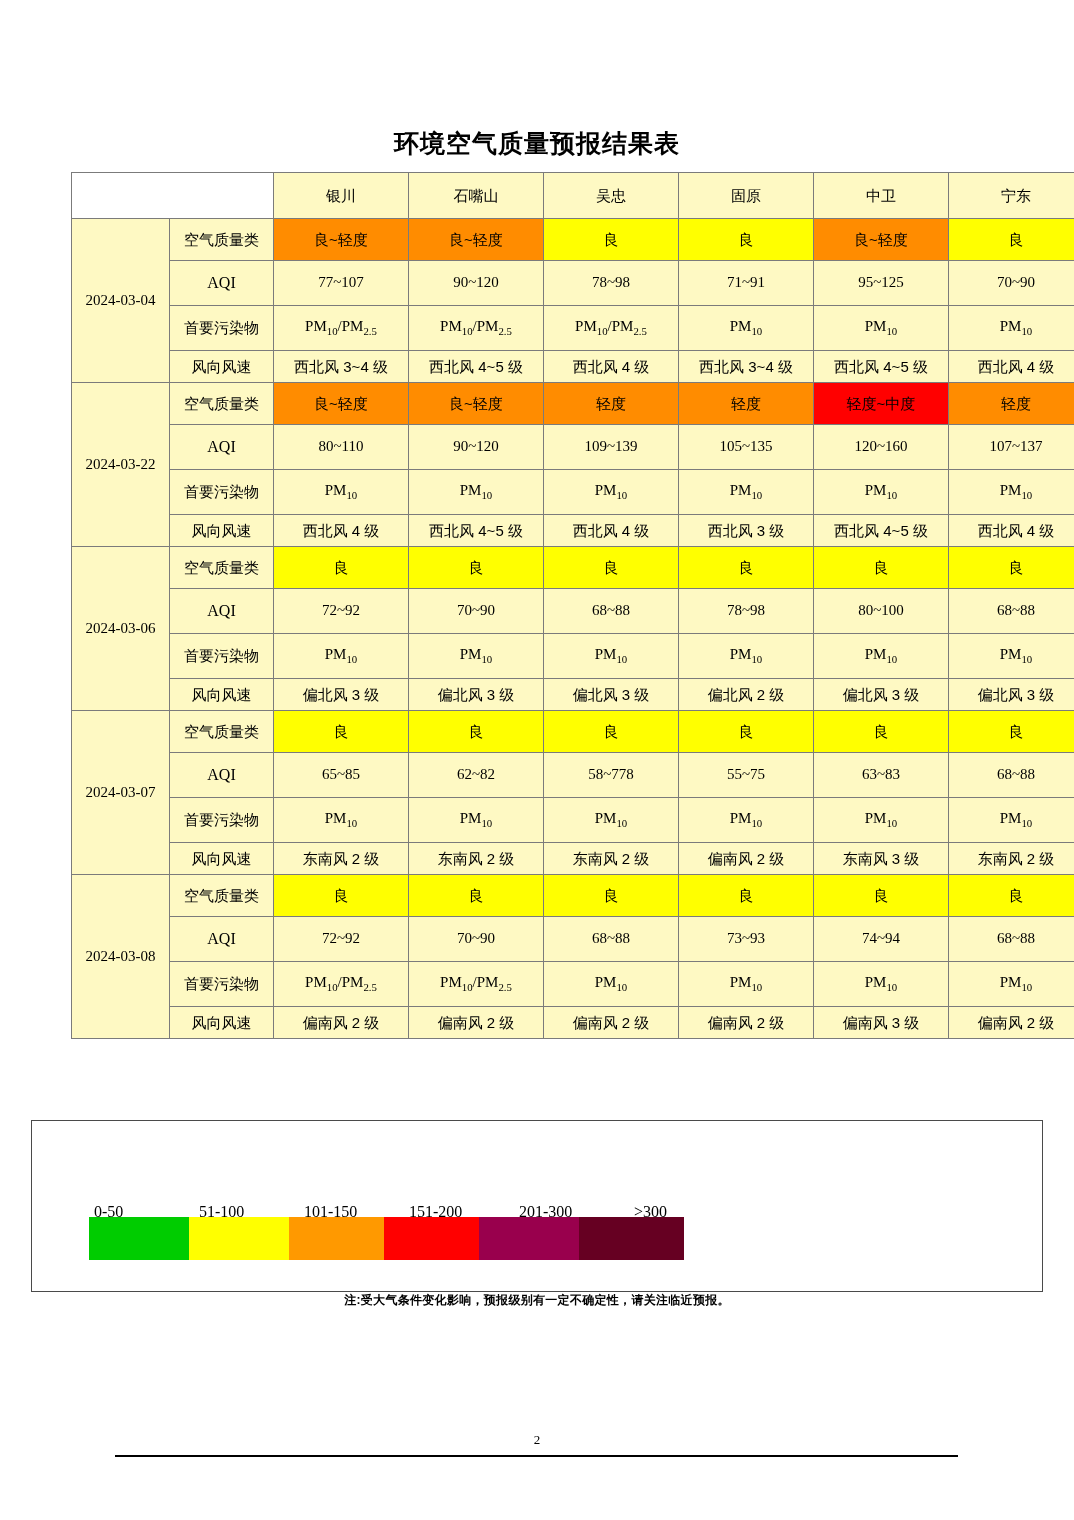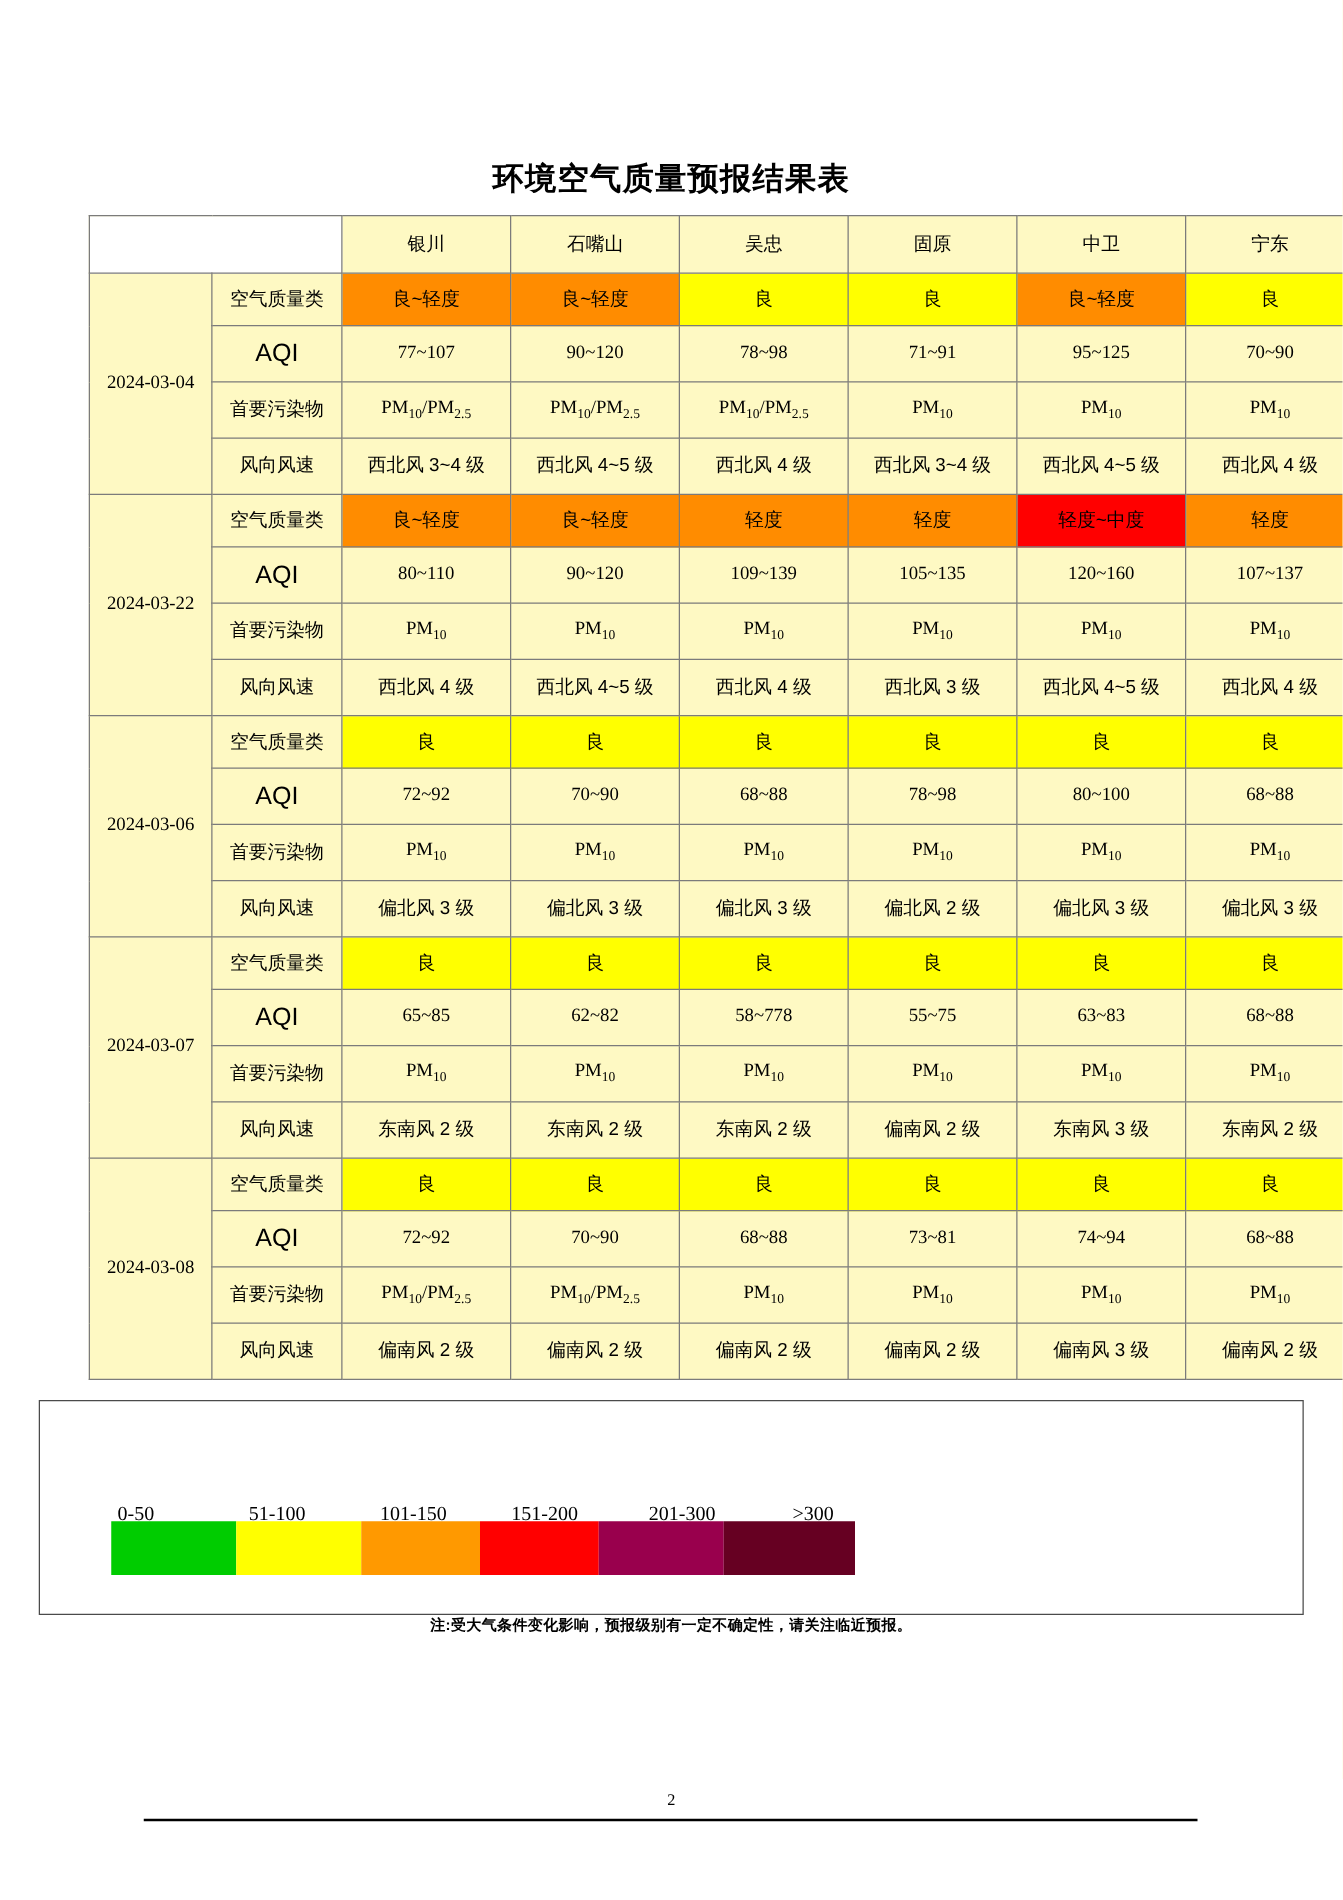--- a/index.html
+++ b/index.html
@@ -83,28 +83,28 @@
     font-family: "Liberation Sans","DejaVu Sans",sans-serif;
     font-size: 18px;
   }
   td.hdr-blank { background: #ffffff; }
 
   td.rowlabel {
     font-family: "Liberation Sans","DejaVu Sans",sans-serif;
     font-size: 15px;
   }
   td.rowlabel.serif-lbl {
-    font-family: Liberation Sans, sans-serif;
-    font-size: 20px;
+    font-family: Liberation Serif, serif;
+    font-size: 16px;
   }
 
   tr.r-class td { height: 42px; }
   tr.r-aqi   td { height: 45px; }
   tr.r-poll  td { height: 45px; }
-  tr.r-wind  td { height: 45px; }
+  tr.r-wind  td { height: 32px; }
 
   td.cls {
     font-family: "Liberation Sans","DejaVu Sans",sans-serif;
     font-size: 17px;
     font-weight: normal;
   }
   td.aqi { font-size: 17px; }
   td.poll { font-size: 16px; }
   td.wind {
     font-family: "Liberation Sans","DejaVu Sans",sans-serif;
@@ -376,21 +376,21 @@
             <td class="cls" style="background: rgb(255, 255, 0);">良</td>
             <td class="cls" style="background: rgb(255, 255, 0);">良</td>
             <td class="cls" style="background: rgb(255, 255, 0);">良</td>
             <td class="cls" style="background: rgb(255, 255, 0);">良</td>
           </tr>
           <tr class="r-aqi">
             <td class="rowlabel serif-lbl">AQI</td>
             <td class="aqi">72~92</td>
             <td class="aqi">70~90</td>
             <td class="aqi">68~88</td>
-            <td class="aqi">73~81</td>
+            <td class="aqi">73~93</td>
             <td class="aqi">74~94</td>
             <td class="aqi">68~88</td>
           </tr>
           <tr class="r-poll">
             <td class="rowlabel">首要污染物</td>
             <td class="poll">PM<span class="sub">10</span>/PM<span class="sub">2.5</span></td>
             <td class="poll">PM<span class="sub">10</span>/PM<span class="sub">2.5</span></td>
             <td class="poll">PM<span class="sub">10</span></td>
             <td class="poll">PM<span class="sub">10</span></td>
             <td class="poll">PM<span class="sub">10</span></td>

